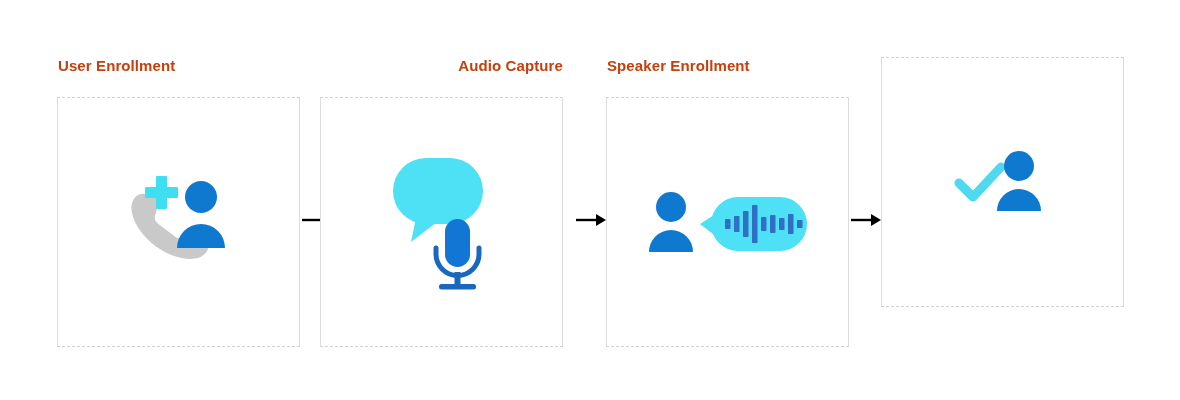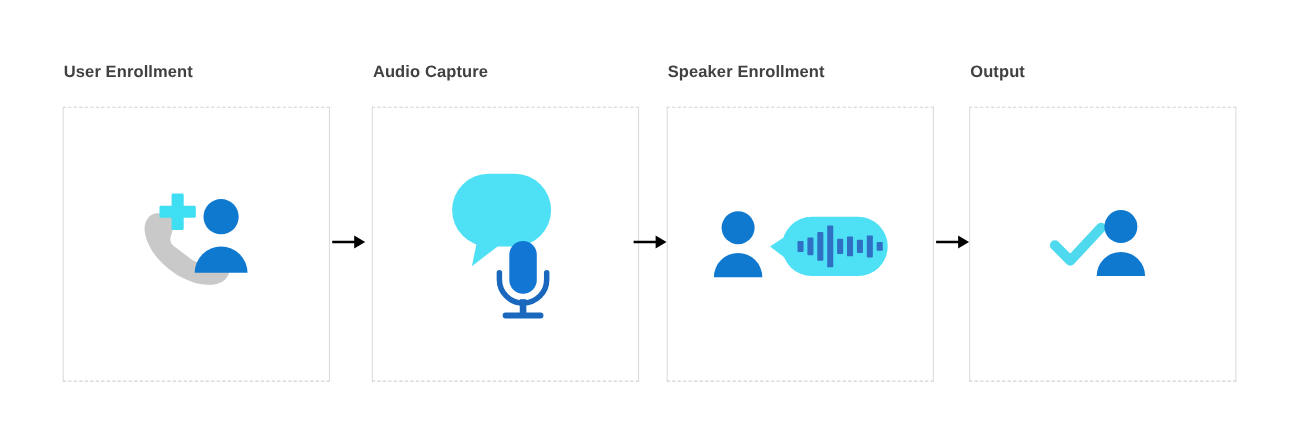--- a/index.html
+++ b/index.html
@@ -21,21 +21,21 @@
     width: 1180px;
     height: 400px;
   }
   .stage {
     position: absolute;
     top: 57px;
   }
   .stage-label {
     font-size: 15px;
     font-weight: bold;
-    color: #404040;
+    color: #c2410c;
     letter-spacing: 0.1px;
     white-space: nowrap;
     line-height: 18px;
     margin: 0 0 22px 1px;
   }
   .stage-panel {
     width: 243px;
     height: 250px;
     box-sizing: border-box;
     background: #ffffff;
@@ -52,21 +52,21 @@
     display: block;
   }
   .arrow {
     position: absolute;
     top: 210px;
     width: 32px;
     height: 20px;
   }
   
   .stage-0 { left: 57px; }
-  .stage-1 { left: 338px; }
+  .stage-1 { left: 320px; text-align: right; }
   .stage-2 { left: 606px; }
   .stage-3 { left: 881px; }
   .arrow-0 { left: 301px; }
   .arrow-1 { left: 575px; }
   .arrow-2 { left: 850px; }
 </style>
 </head>
 <body>
 
 <div id="diagram">
@@ -161,21 +161,20 @@
         </g>
       </svg>
     </div>
   </div>
   <svg class="arrow arrow-2" viewBox="0 0 32 20">
     <line x1="1" y1="10" x2="24" y2="10" stroke="#000000" stroke-width="2.4"></line>
     <polygon points="21,4 31,10 21,16" fill="#000000"></polygon>
   </svg>
 
   <div class="stage stage-3">
-    <div class="stage-label">Output</div>
     <div class="stage-panel">
       <svg class="stage-icon" width="100" height="70" viewBox="0 0 100 70">
 
         <g>
           <path d="M6 36 L20 50 L48 20" fill="none" stroke="#4ed9ef" stroke-width="9" stroke-linecap="round" stroke-linejoin="round"></path>
         </g>
 
         <g>
           <circle cx="66" cy="19" r="15" fill="#0f79d0"></circle>
           <path d="M44 64 A22 22 0 0 1 88 64 Z" fill="#0f79d0"></path>

